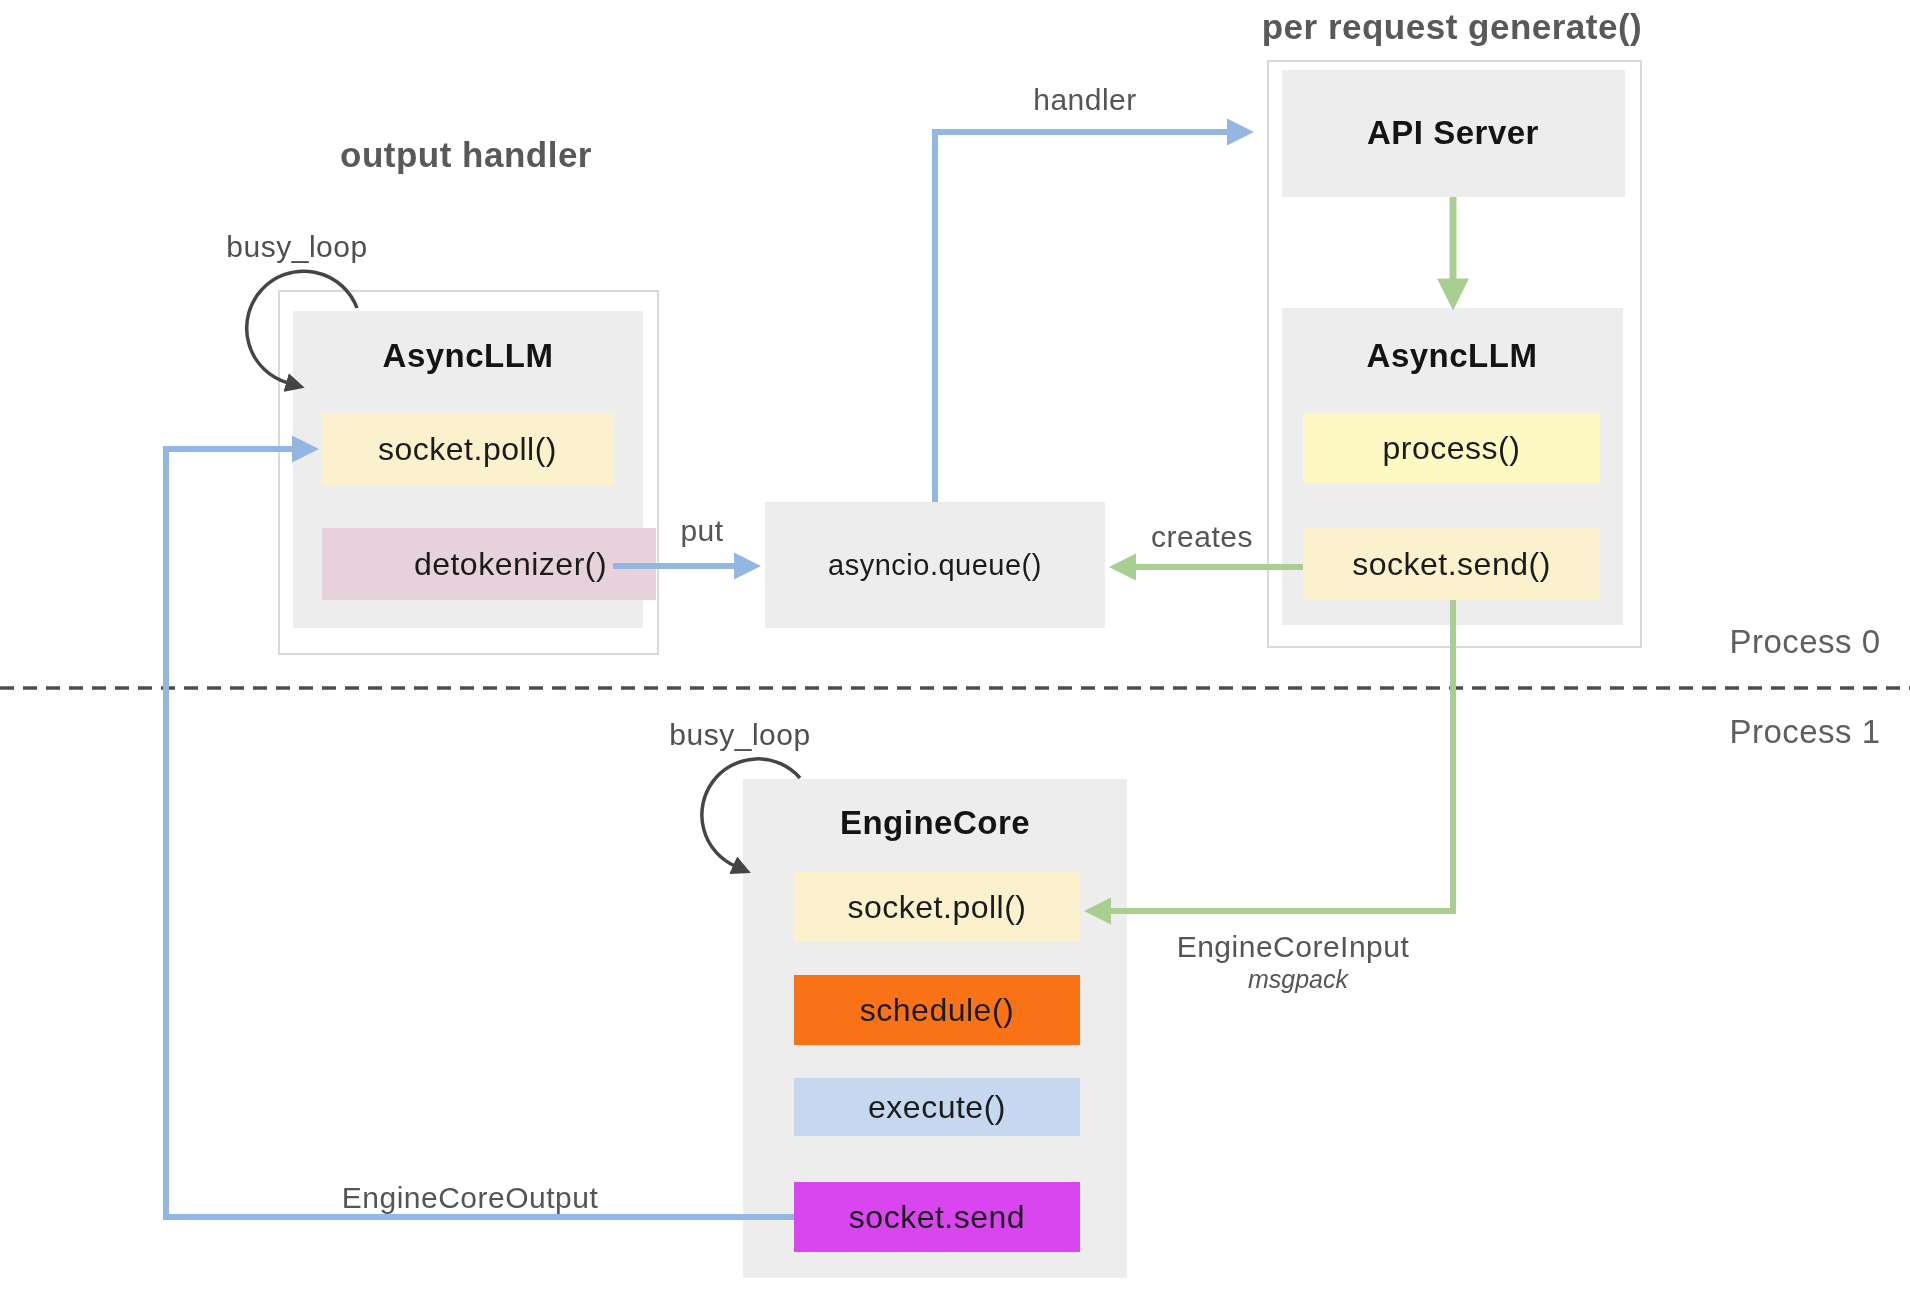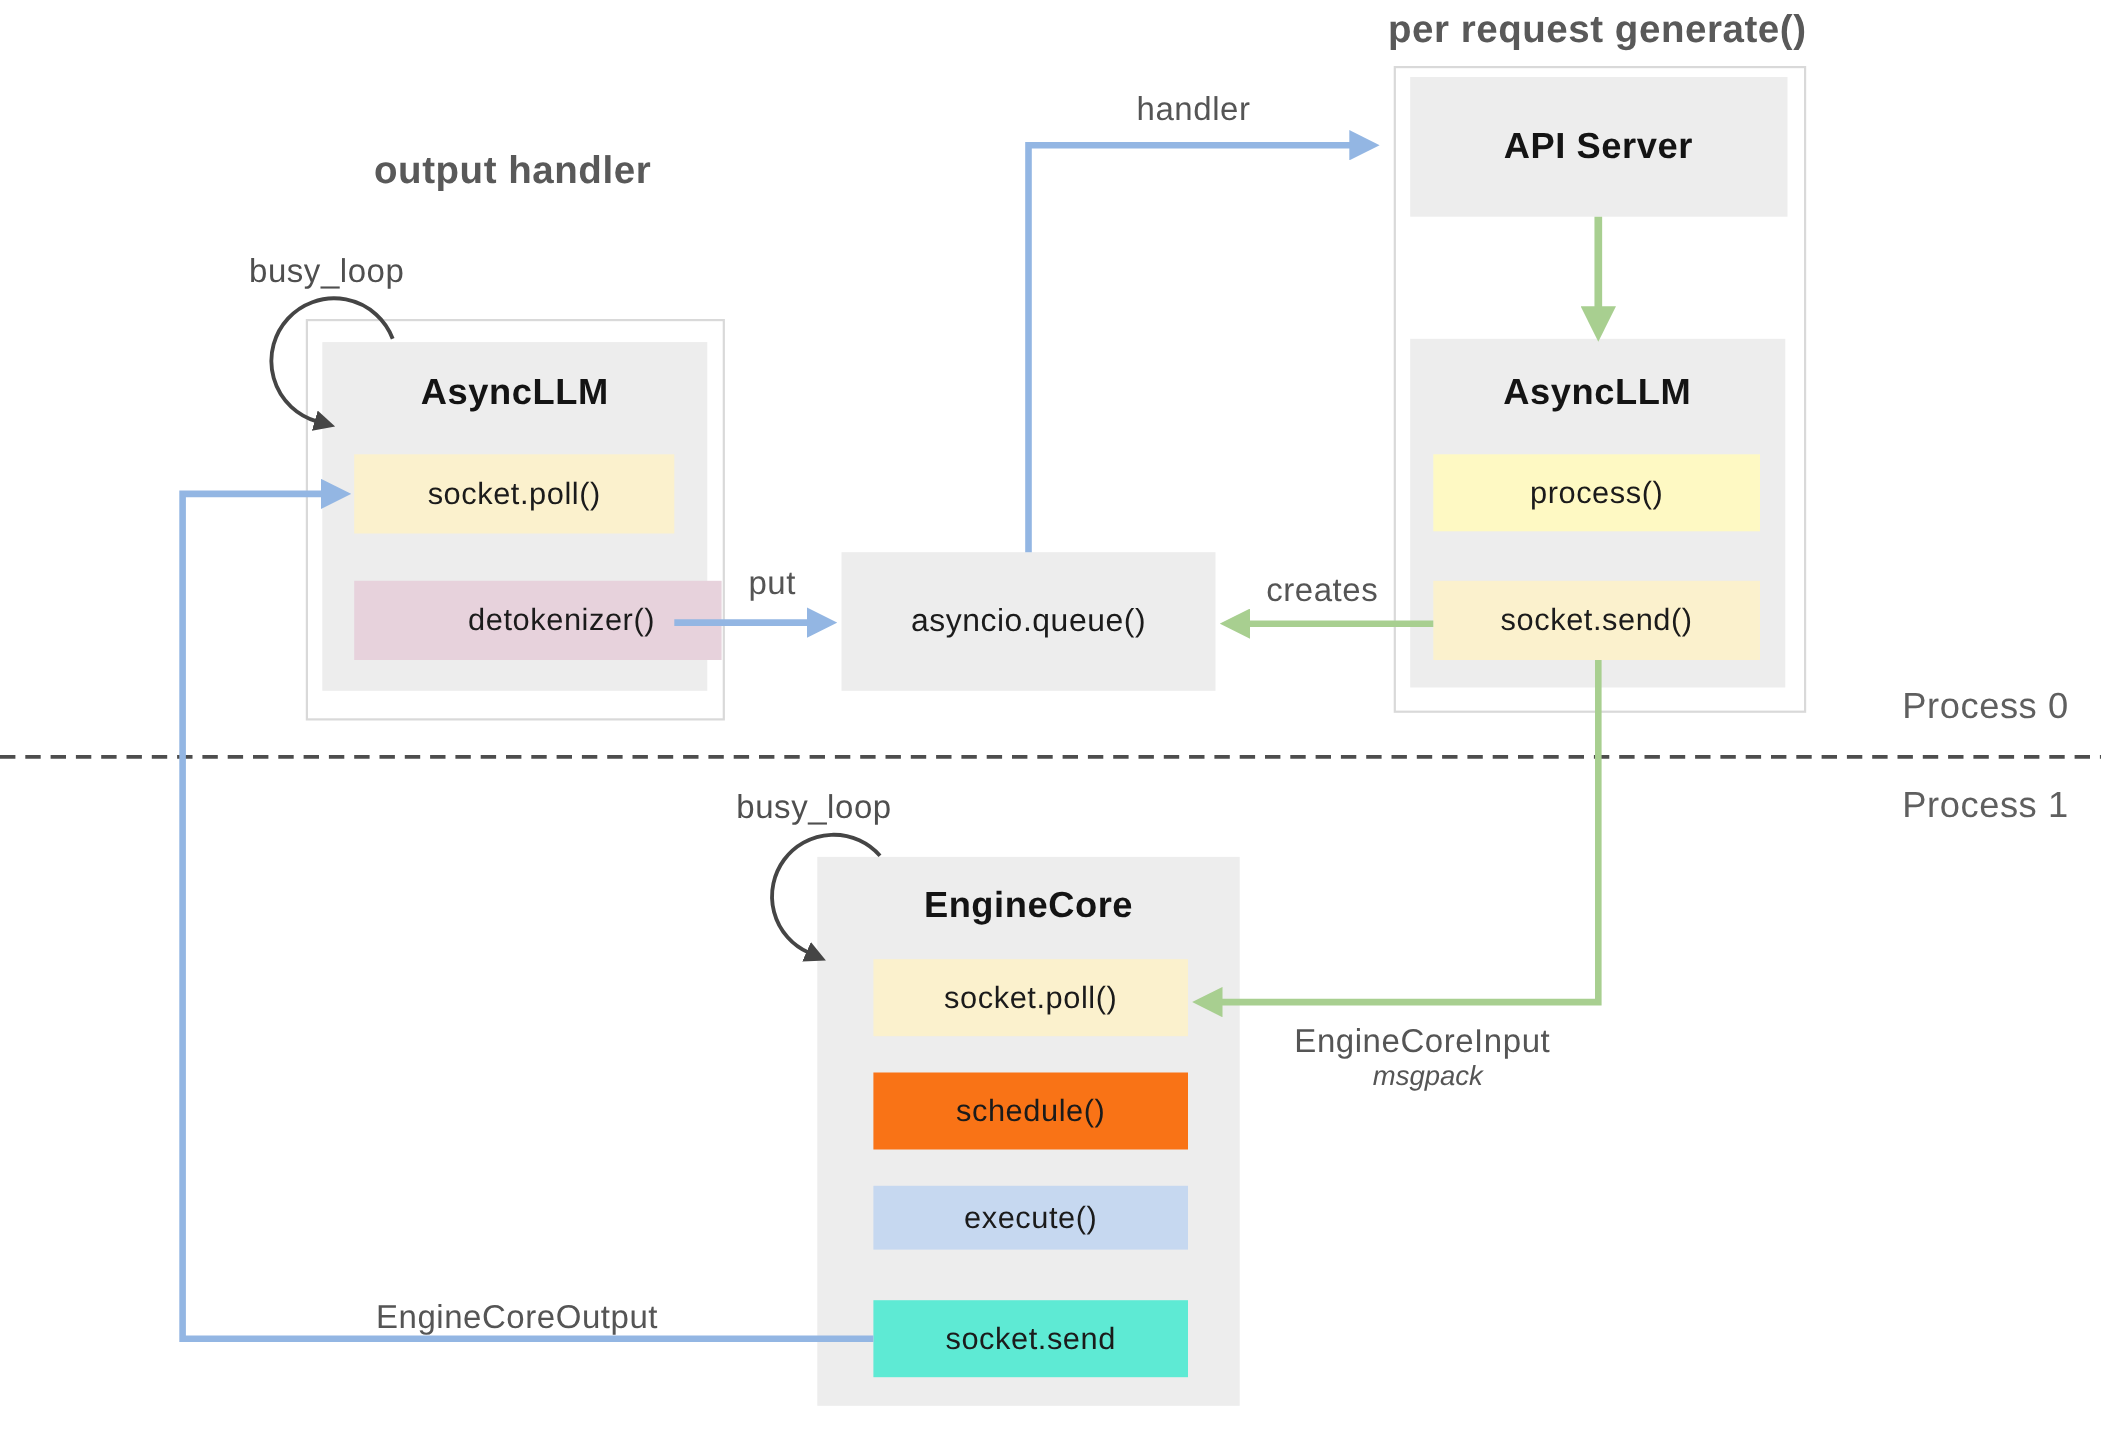--- a/index.html
+++ b/index.html
@@ -6,21 +6,21 @@
   #stage{
     position:relative;width:1910px;height:1312px;background:#ffffff;overflow:hidden;
     font-family:"Liberation Sans",sans-serif;
   }
   .abs{position:absolute;}
   .ctr{position:absolute;transform:translate(-50%,-50%);white-space:nowrap;}
   .outer{background:#ffffff;border:2px solid #d9d9d9;box-sizing:border-box;}
   .gray{background:#ededed;}
   .row{
     display:flex;align-items:center;justify-content:center;
-    font-size:28px;color:#1b1b1b;letter-spacing:0.5px;
+    font-size:32px;color:#1b1b1b;letter-spacing:0.5px;
   }
   .boxtitle{font-size:33px;font-weight:bold;color:#141414;letter-spacing:0.5px;}
   .sectitle{font-size:35px;font-weight:bold;color:#595959;letter-spacing:0.5px;}
   .lbl{font-size:30px;color:#555555;letter-spacing:0.5px;}
   .proc{font-size:33px;color:#5f5f5f;letter-spacing:0.5px;}
   .sub{font-size:25px;font-style:italic;color:#555555;}
   svg.overlay{position:absolute;left:0;top:0;pointer-events:none;}
 </style>
 </head>
 <body>
@@ -45,21 +45,21 @@
   <div class="abs gray" style="left:1282px;top:308px;width:341px;height:317px"></div>
   <div class="ctr boxtitle" style="left:1452px;top:356px">AsyncLLM</div>
   <div class="abs row" style="left: 1303px; top: 413px; width: 297px; height: 70px; background: #fef9c3;">process()</div>
   <div class="abs row" style="left: 1303px; top: 528px; width: 297px; height: 72px; background: rgb(251, 241, 205);">socket.send()</div>
 
   <div class="abs gray" style="left:743px;top:779px;width:384px;height:499px"></div>
   <div class="ctr boxtitle" style="left:935px;top:823px">EngineCore</div>
   <div class="abs row" style="left: 794px; top: 872px; width: 286px; height: 70px; background: rgb(251, 241, 205);">socket.poll()</div>
   <div class="abs row" style="left: 794px; top: 975px; width: 286px; height: 70px; background: #f97316;">schedule()</div>
   <div class="abs row" style="left: 794px; top: 1078px; width: 286px; height: 58px; background: rgb(198, 216, 240);">execute()</div>
-  <div class="abs row" style="left: 794px; top: 1182px; width: 286px; height: 70px; background: #5eead4;">socket.send</div>
+  <div class="abs row" style="left: 794px; top: 1182px; width: 286px; height: 70px; background: #d946ef;">socket.send</div>
 
   <div class="ctr lbl" style="left:297px;top:247px;color:#4f4f4f">busy_loop</div>
   <div class="ctr lbl" style="left:740px;top:735px;color:#4f4f4f">busy_loop</div>
   <div class="ctr lbl" style="left:1085px;top:100px">handler</div>
   <div class="ctr lbl" style="left:702px;top:531px">put</div>
   <div class="ctr lbl" style="left:1202px;top:537px">creates</div>
   <div class="ctr proc" style="left:1805px;top:642px">Process 0</div>
   <div class="ctr proc" style="left:1805px;top:732px">Process 1</div>
   <div class="ctr lbl" style="left:1293px;top:947px">EngineCoreInput</div>
   <div class="ctr sub" style="left:1298px;top:979px">msgpack</div>

